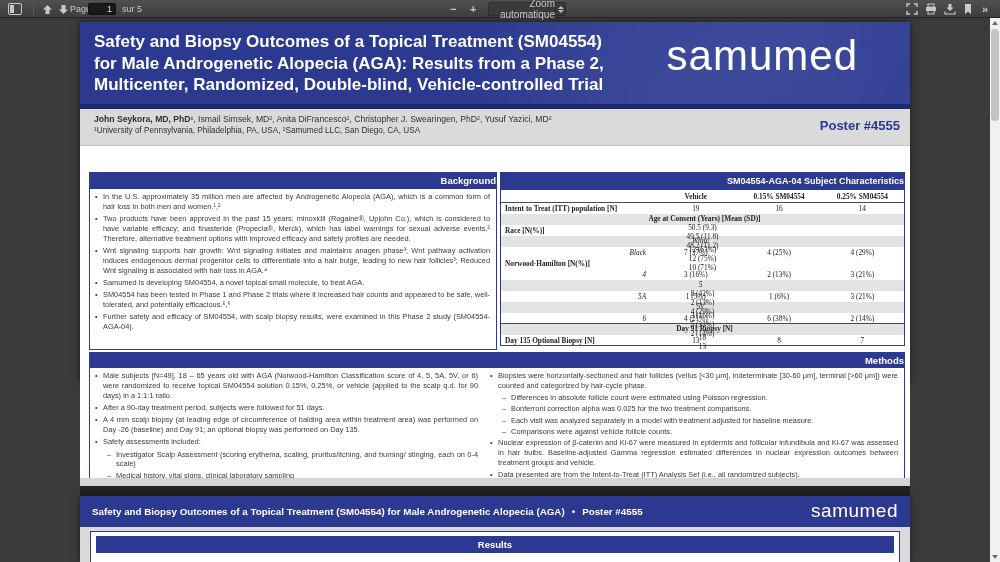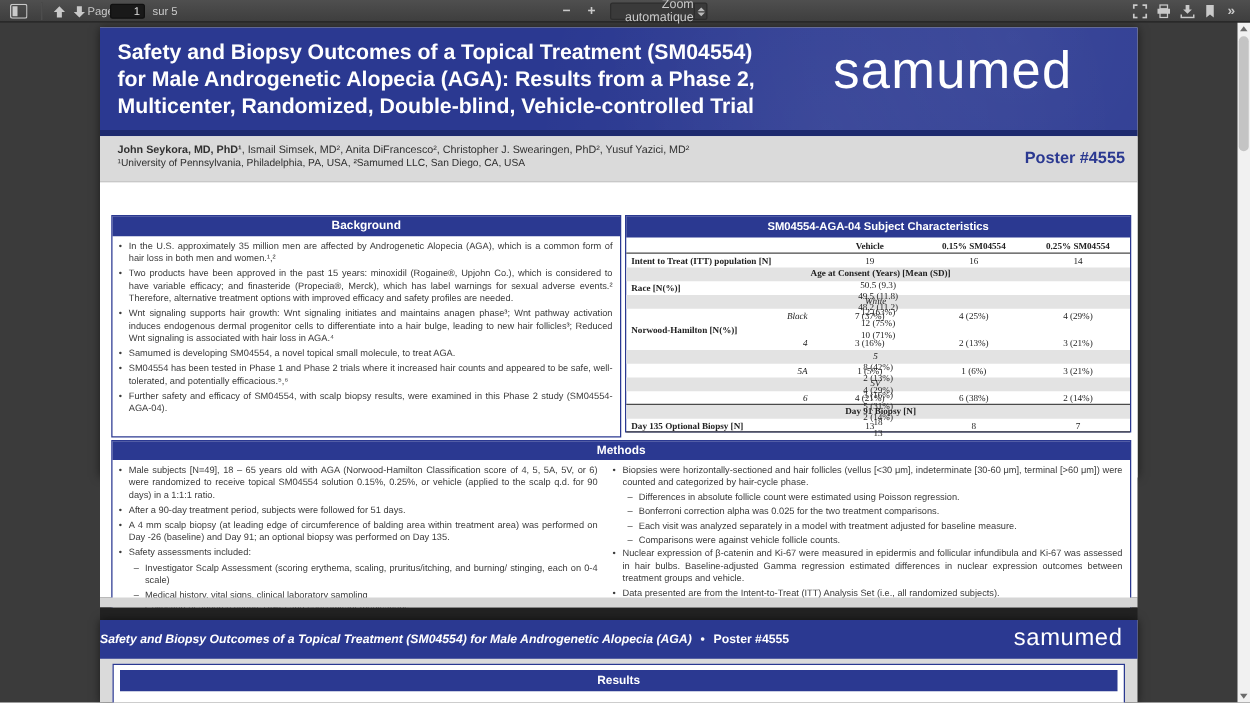--- a/index.html
+++ b/index.html
@@ -54,21 +54,21 @@
   .authors-line { position:absolute; top:5px; left:14px; font-size:8.6px; color:#303030; }
   .authors-line b { font-weight:bold; }
   .affil-line { position:absolute; top:17px; left:14px; font-size:8.2px; color:#303030; }
   .poster-num { position:absolute; top:9px; right:10px; font-size:13px; font-weight:bold; color:#2b3991; }
 
   
   .p1-body { position:absolute; top:124px; left:0; width:830px; height:332px; background:#fff; }
   .p1-strip { position:absolute; top:456px; left:0; width:830px; height:8px; background:#d5d5d5; }
 
   .box { position:absolute; background:#fff; border:1px solid #2b3991; }
-  .box-title { background:#2b3991; color:#fff; font-weight:bold; text-align:center; }
+  .box-title { background:#2b3991; color:#fff; font-weight:bold; text-align:right; }
   .bg-box    { left:9px;  top:26px; width:408px; height:178px; }
   .tbl-box   { left:420px; top:26px; width:405px; height:174px; }
   .mth-box   { left:9px;  top:206px; width:816px; height:148px; }
 
   .bg-box .box-title { height:16px; font-size:9.5px; line-height:16px; }
   .tbl-box .box-title { height:17px; font-size:9px; line-height:17px; }
   .mth-box .box-title { height:15px; font-size:9.5px; line-height:15px; }
 
   .bullets { padding:3px 6px 2px 5px; }
   .bullet { display:flex; margin-bottom:2.5px; }
@@ -89,21 +89,21 @@
   .trow.bline { border-bottom:1px solid #4a4a4a; }
   .tlabel { flex:0 0 38%; padding-left:4px; }
   .tlabel.bold { font-weight:bold; }
   .tlabel.sub { font-style:italic; text-align:right; padding-right:8px; }
   .tval { flex:1; text-align:center; }
   .thcell { font-weight:bold; }
 
   
   .p2-header { position:absolute; top:0; left:0; width:830px; height:31px; background:#2b3991;
                display:flex; align-items:center; }
-  .p2-title { color:#fff; font-size:9.8px; font-weight:bold; padding-left:0;font-style:italic; }
+  .p2-title { color:#fff; font-size:9.8px; font-weight:bold; padding-left:12px; }
   .p2-bullet { color:#fff; font-size:9.8px; font-weight:bold; padding:0 7px; }
   .p2-poster { color:#fff; font-size:9.8px; font-weight:bold; }
   .results-box { position:absolute; left:10px; top:35px; width:810px; height:40px; background:#fff; border:1px solid #2b3991; }
   .results-bar { margin:4px 5px 0 5px; height:17px; background:#2b3991; color:#fff; font-size:9.5px;
                  font-weight:bold; text-align:center; line-height:17px; }
 
   svg.icon { display:block; }
 </style>
 </head>
 <body>

